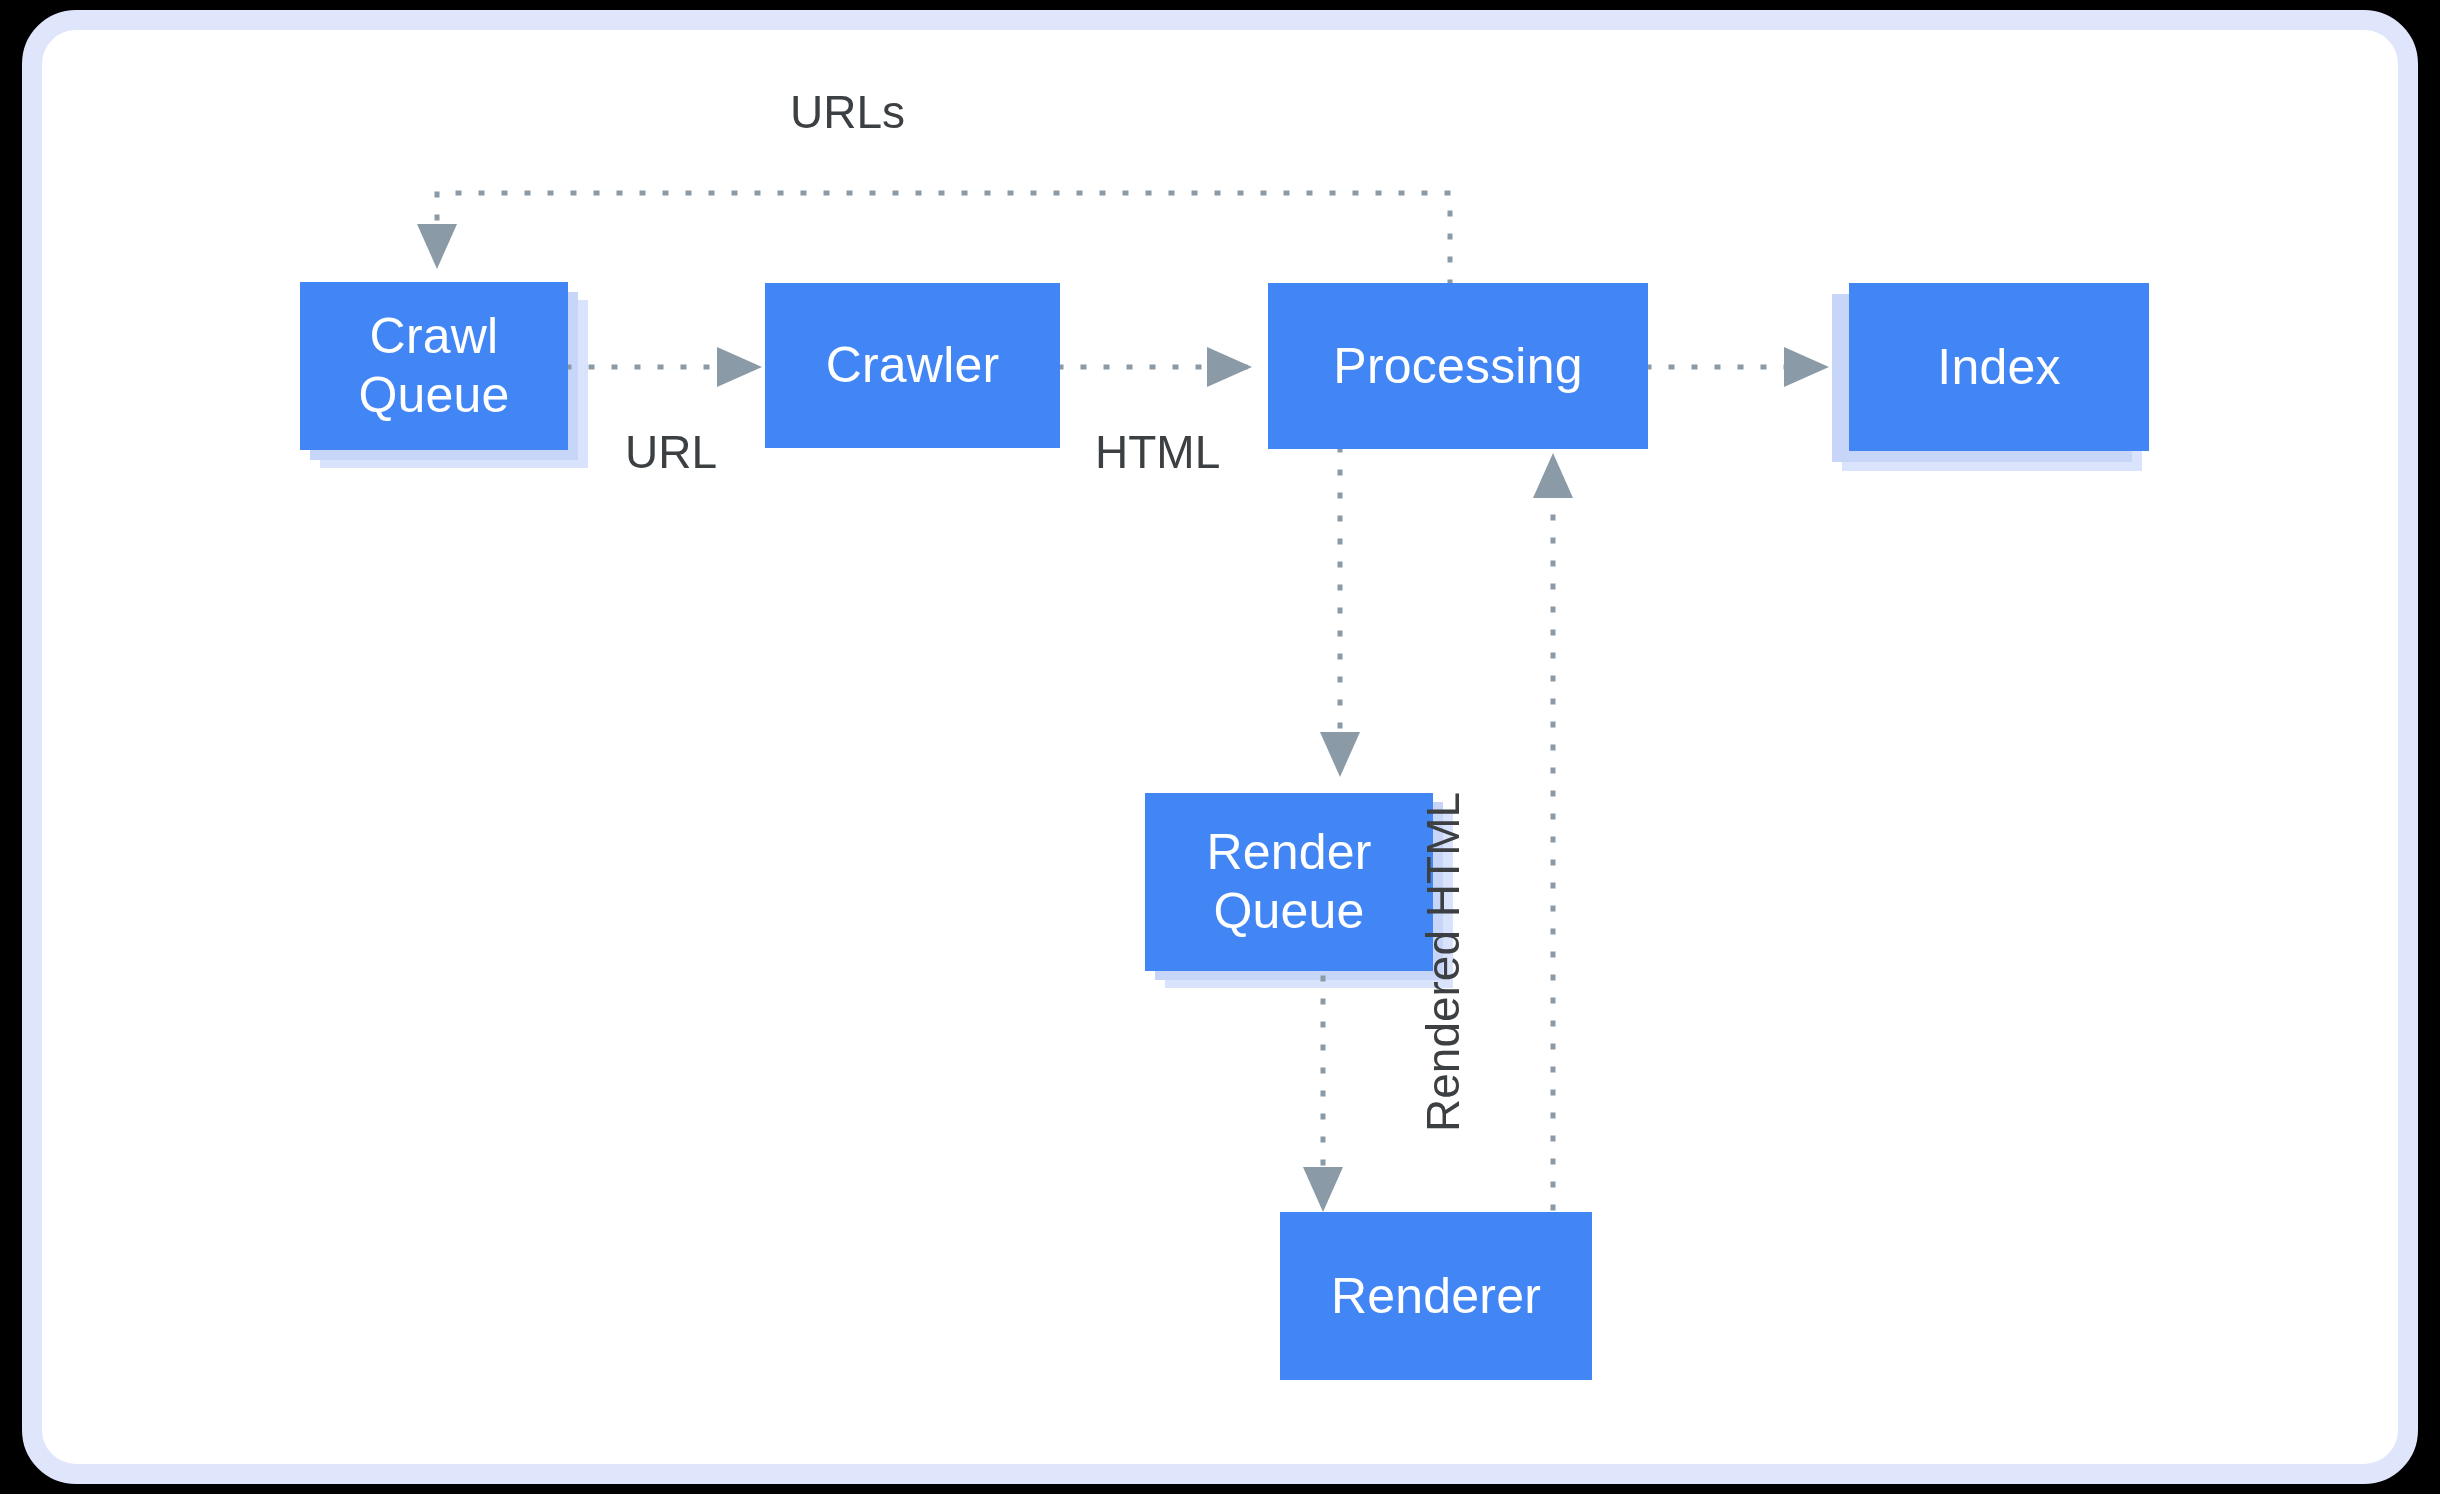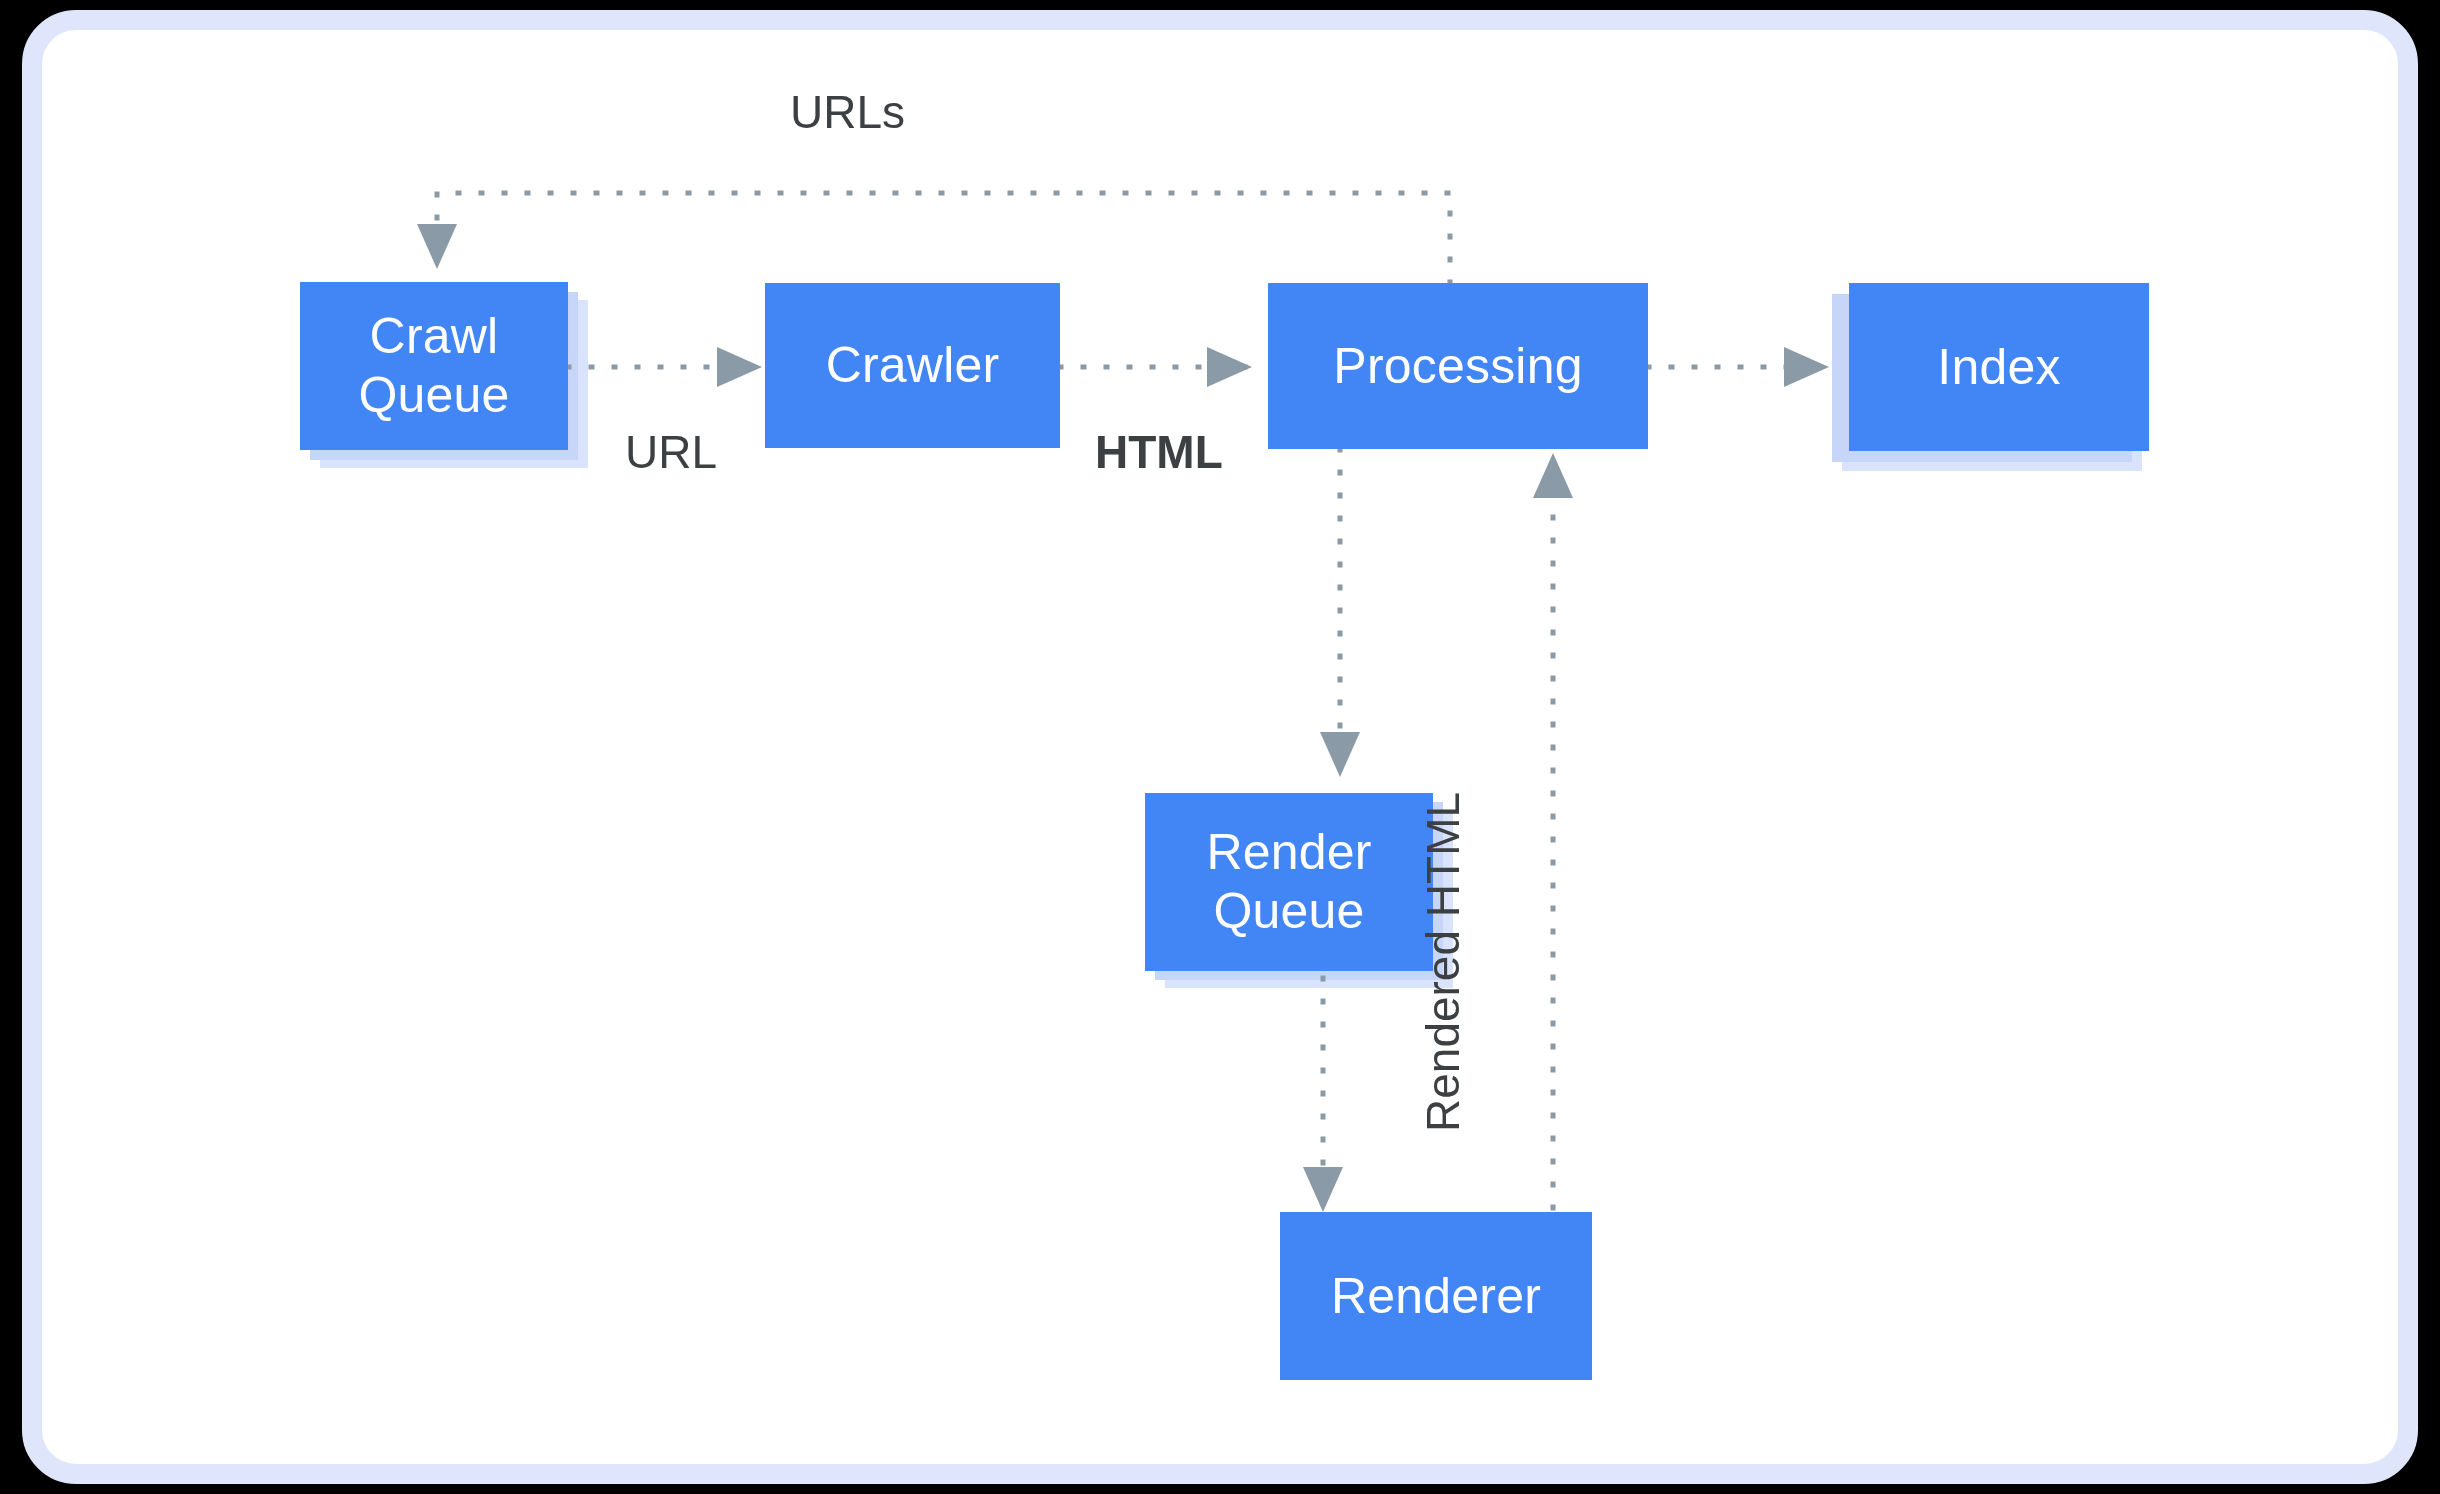--- a/index.html
+++ b/index.html
@@ -147,17 +147,17 @@
   </div>
 
   <div class="node" style="left:1280px; top:1212px; width:312px; height:168px;">
     <span class="label">Renderer</span>
   </div>
 
   <div class="edge-label" style="left:790px; top:85px;">URLs</div>
 
   <div class="edge-label" style="left:625px; top:425px;">URL</div>
 
-  <div class="edge-label" style="left:1095px; top:425px;font-weight:bold;">HTML</div>
+  <div class="edge-label" style="left:1095px; top:425px;">HTML</div>
 
   <div class="edge-label vertical" style="left:1470px; top:1078px;">Rendered HTML</div>
 
 </div>
 
 </body></html>

